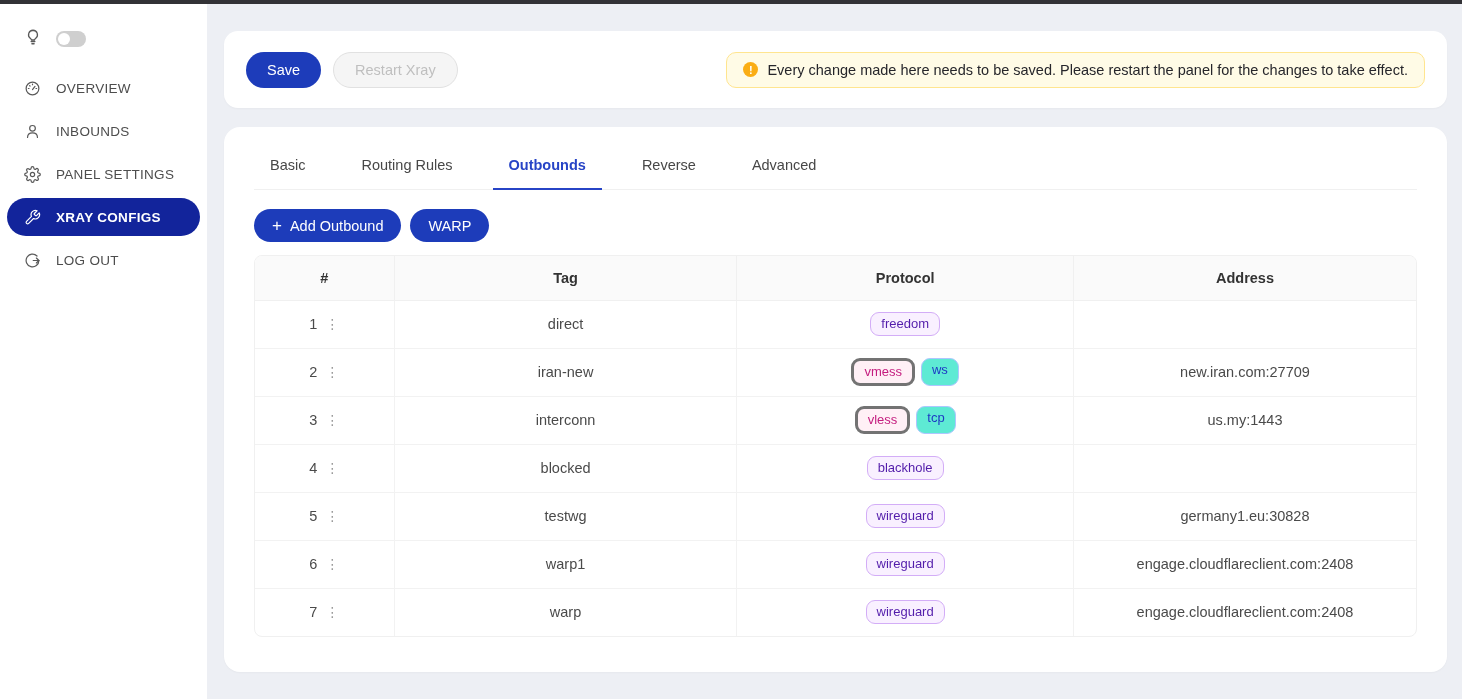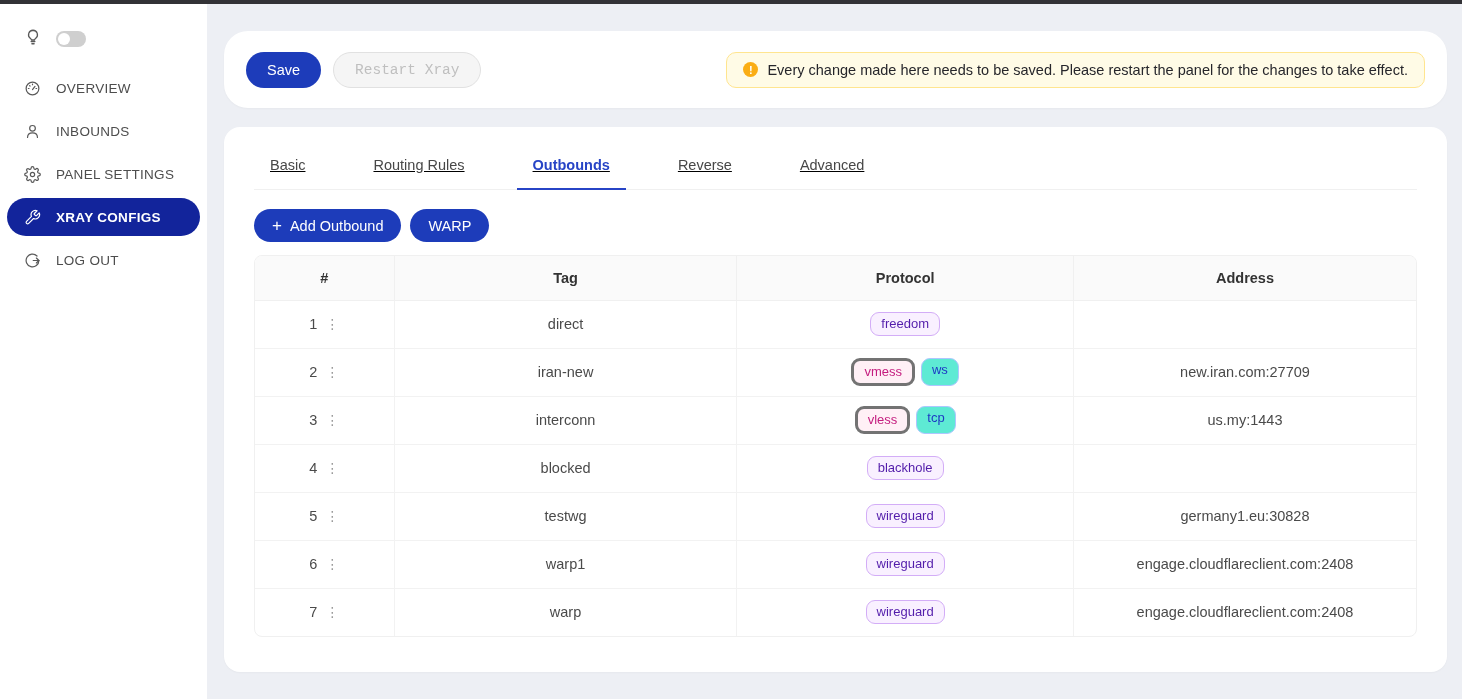--- a/index.html
+++ b/index.html
@@ -34,37 +34,37 @@
     cursor:pointer;white-space:nowrap;
   }
   .nav-item .nav-icon{display:flex;align-items:center;color:#595959;}
   .nav-item.active{background:var(--sidebar-active);color:#ffffff;font-weight:bold;}
   .nav-item.active .nav-icon{color:#ffffff;}
   .nav-item svg{width:17px;height:17px;stroke:currentColor;fill:none;stroke-width:1.7;stroke-linecap:round;stroke-linejoin:round;}
   .theme-row svg{width:18px;height:18px;stroke:currentColor;fill:none;stroke-width:1.7;stroke-linecap:round;stroke-linejoin:round;}
 
   
   .main{flex:1;padding:27px 15px 0 17px;min-width:0;}
-  .card{background:#ffffff;border-radius:24px;box-shadow:0 1px 2px rgba(0,0,0,.03);}
+  .card{background:#ffffff;border-radius:14px;box-shadow:0 1px 2px rgba(0,0,0,.03);}
 
   .toolbar-card{height:77px;display:flex;align-items:center;padding:0 22px;}
   .btn{border:none;cursor:pointer;font-family:inherit;display:inline-flex;align-items:center;justify-content:center;}
   .btn-save{background:var(--primary);color:#fff;height:36px;padding:0 21px;border-radius:18px;font-size:14.5px;}
-  .btn-restart{background:#f5f5f5;color:#bfbfbf;height:36px;padding:0 21px;border-radius:18px;font-size:14.5px;border:1px solid #e1e1e1;margin-left:12px;cursor:not-allowed;font-family:Liberation Mono, monospace;}
+  .btn-restart{background:#f5f5f5;color:#bfbfbf;height:36px;padding:0 21px;border-radius:18px;font-size:14.5px;border:1px solid #e1e1e1;margin-left:12px;cursor:not-allowed;}
   .alert{
     margin-left:auto;display:flex;align-items:center;gap:9px;
     background:var(--alert-bg);border:1px solid var(--alert-border);
     border-radius:10px;padding:9px 16px;font-size:14.5px;color:#26262b;
   }
   .alert-icon{width:15px;height:15px;border-radius:50%;background:var(--alert-icon);color:#fff;
     display:flex;align-items:center;justify-content:center;font-size:11px;font-weight:bold;flex:none;}
 
   .content-card{margin-top:19px;height:545px;padding:0 30px 21px;border-radius:16px;}
 
-  .tab-bar{display:flex;gap:36px;border-bottom:1px solid #f0f0f0;text-decoration:underline;}
+  .tab-bar{display:flex;gap:24px;border-bottom:1px solid #f0f0f0;}
   .tab{padding:30px 16px 15px;font-size:14.5px;color:#474747;cursor:pointer;border-bottom:2px solid transparent;margin-bottom:-1px;}
   .tab.active{color:var(--tab-active);font-weight:bold;border-bottom-color:var(--tab-active);}
 
   .actions-row{display:flex;gap:9px;margin:19px 0 13px;}
   .btn-action{background:var(--primary);color:#fff;height:33px;padding:0 18px;border-radius:17px;font-size:14.5px;gap:8px;}
   .plus-glyph{font-size:17px;line-height:1;}
 
   .table-wrap{border:1px solid #f0f0f0;border-radius:8px;overflow:hidden;}
   table{width:100%;border-collapse:collapse;font-size:14.5px;color:#4a4a4a;}
   th{

